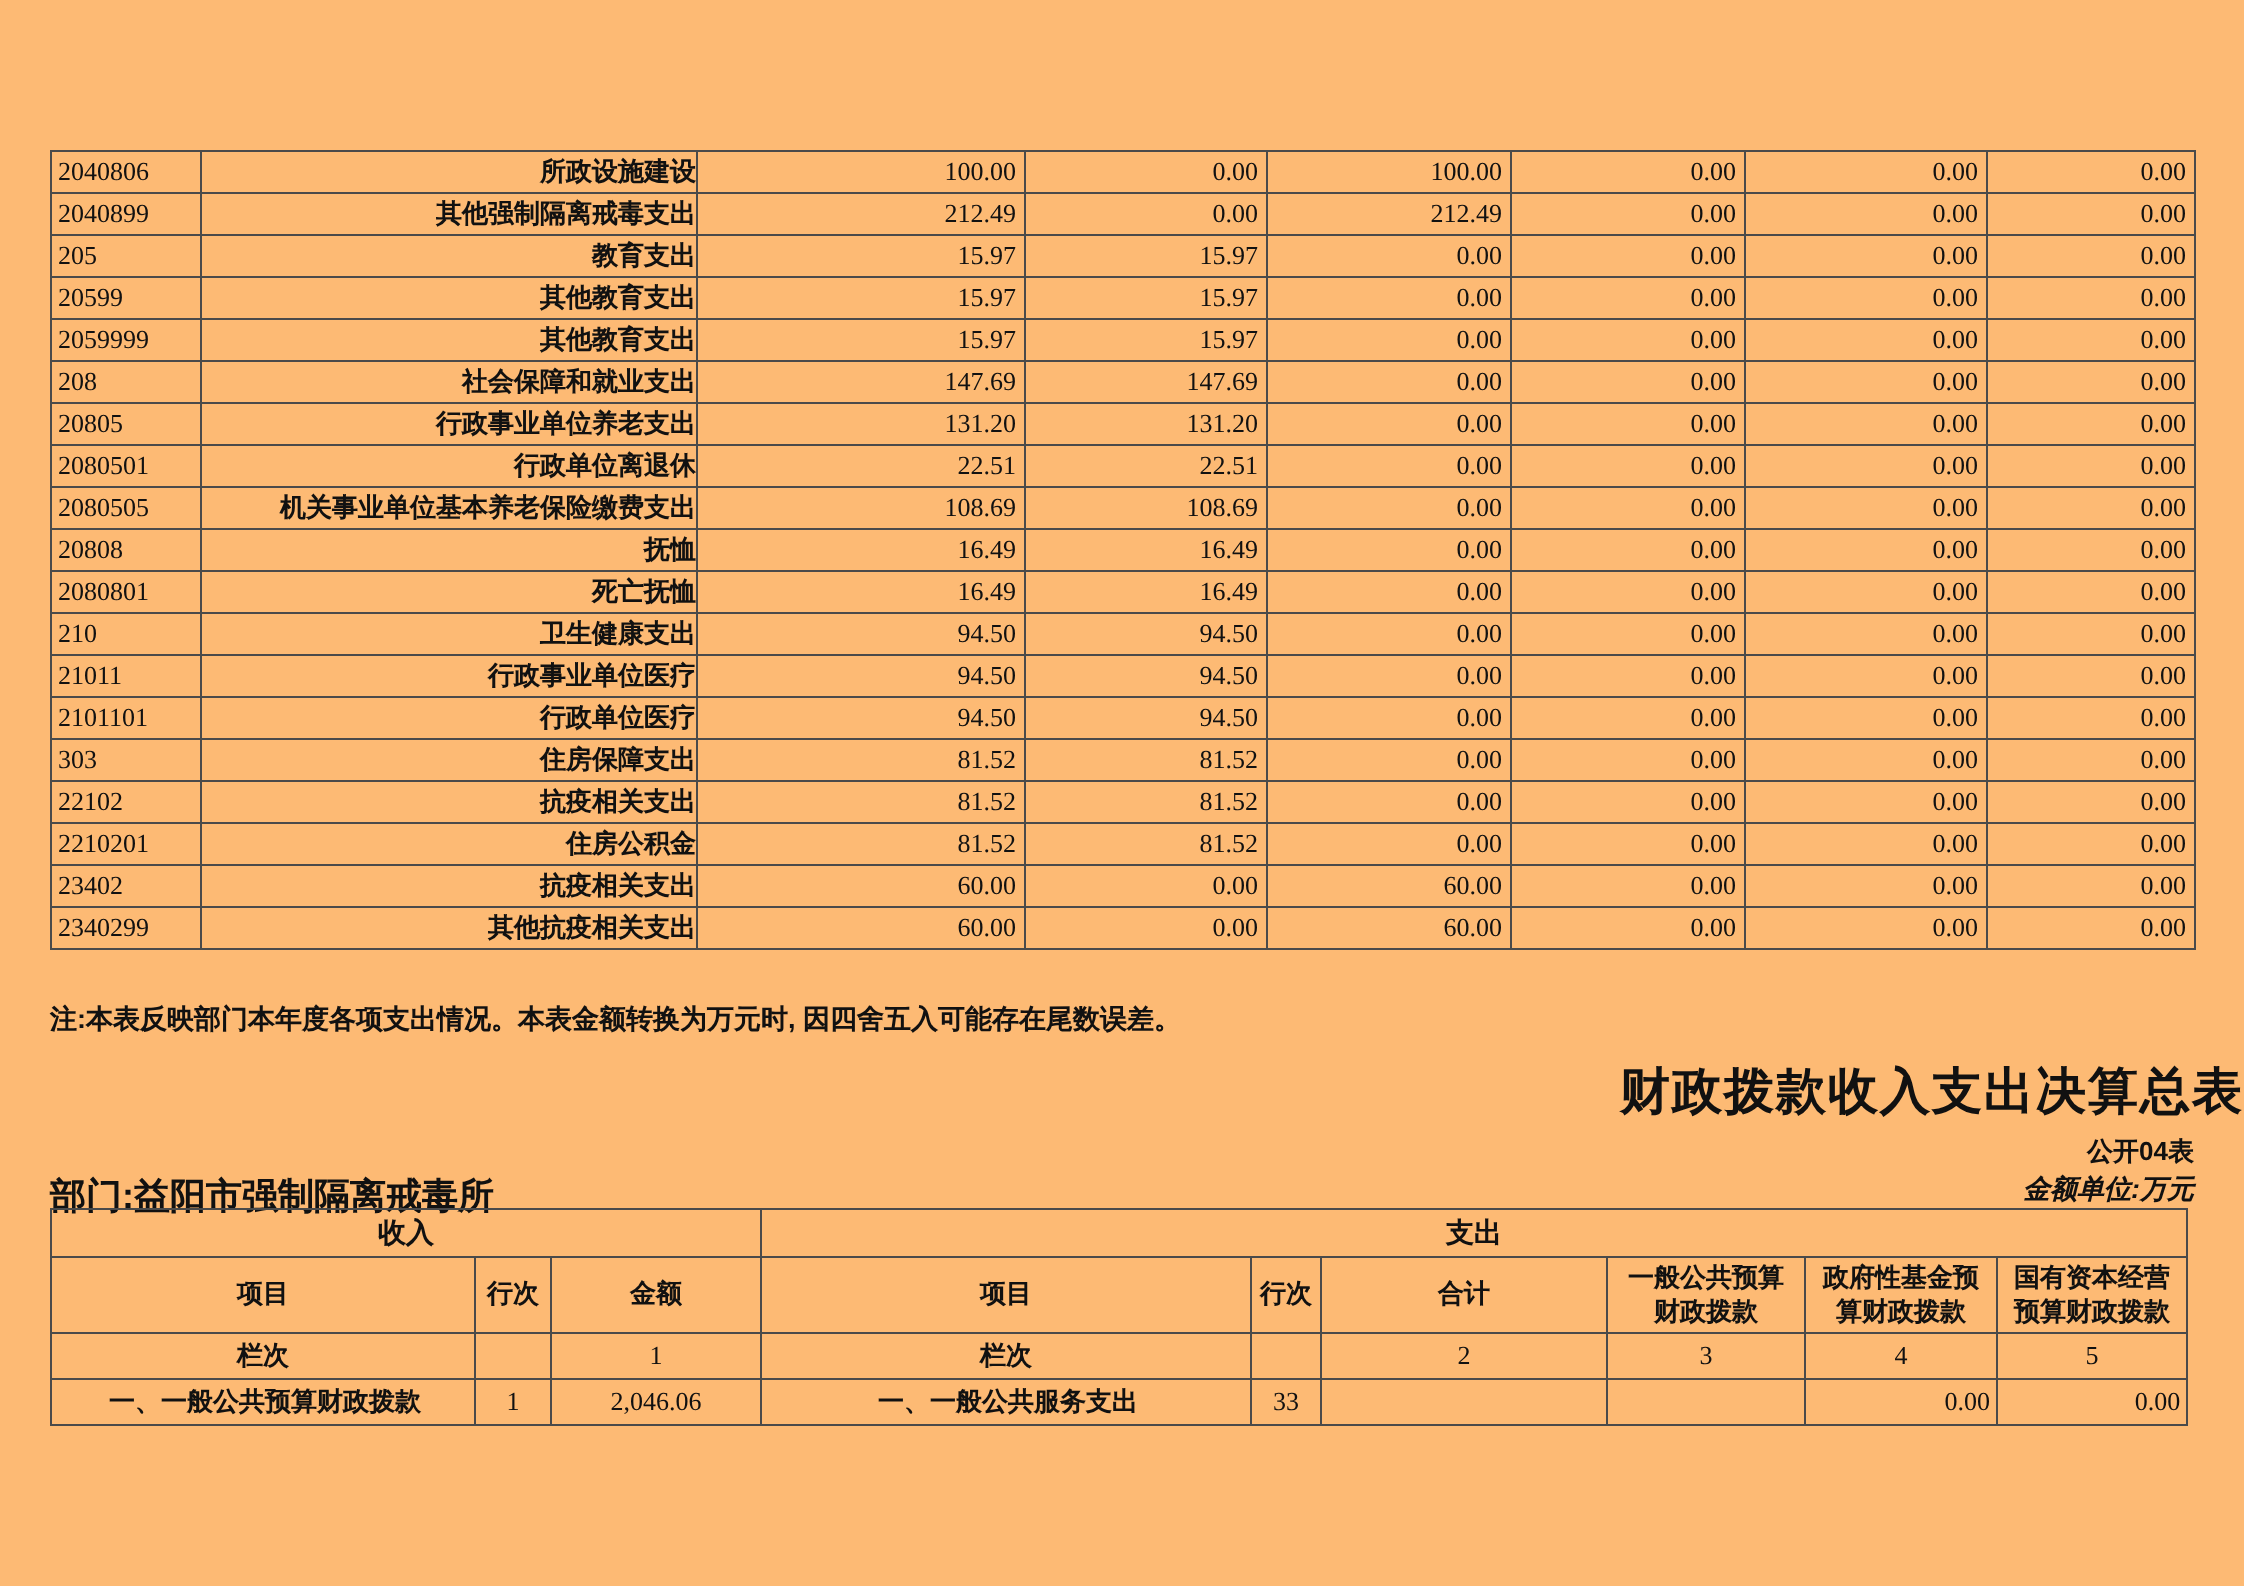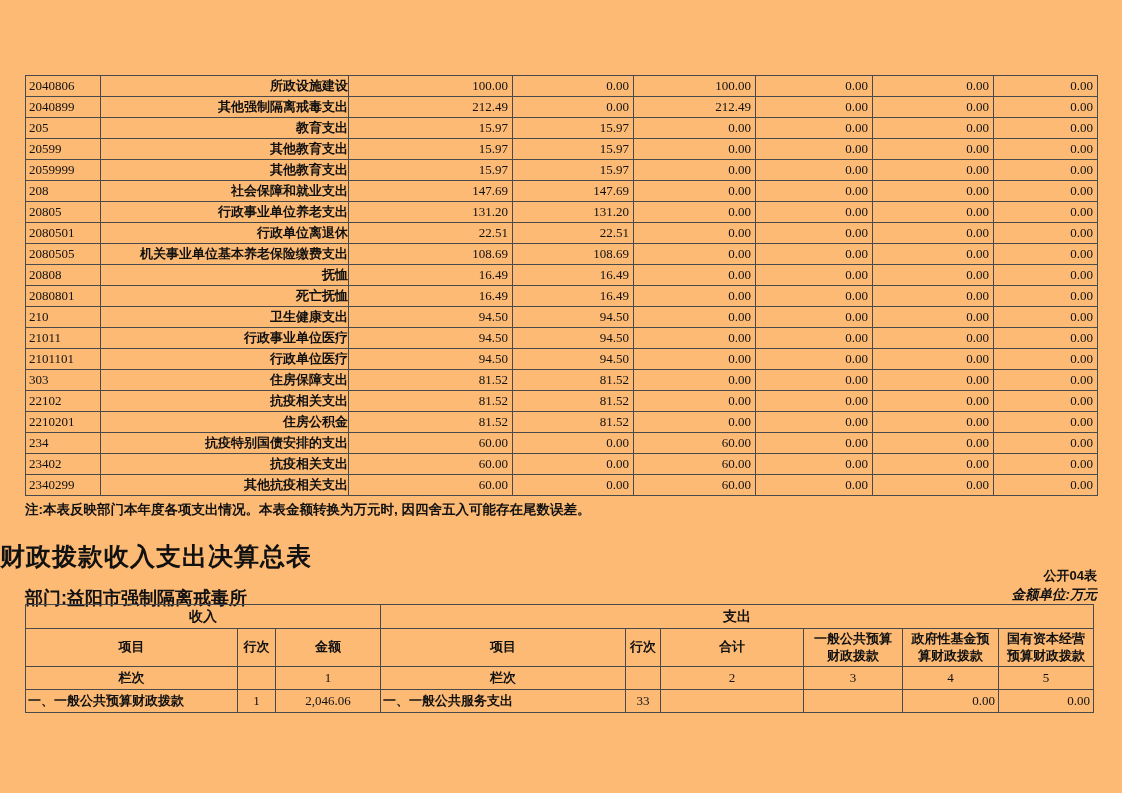--- a/index.html
+++ b/index.html
@@ -13,33 +13,33 @@
 
   
   #detail-table { position:absolute; left:25px; top:75px; width:1072px; }
   #detail-table td { height:20px; font-size:13px; }
   .c-code { text-align:left; padding-left:3px; font-family:"Liberation Serif", serif; font-weight:normal; }
   .c-name { text-align:right; padding-left:3px; font-weight:bold; }
   .c-num  { text-align:right; padding-right:4px; font-family:"Liberation Serif", serif; }
 
   
   .note { position:absolute; left:25px; top:501px; font-size:13.5px; font-weight:bold; }
-  .doc-title { position:absolute; left:0; top:529px; width:1122px; text-align:left;
-               font-size:25px; font-weight:bold; letter-spacing:1px;margin-top:11px; }
+  .doc-title { position:absolute; left:0; top:529px; width:1122px; text-align:right;
+               font-size:25px; font-weight:bold; letter-spacing:1px; }
   .pub-label { position:absolute; right:25px; top:567px; font-size:13px; font-weight:bold; }
   .dept-label { position:absolute; left:25px; top:586px; font-size:18px; font-weight:bold; }
   .unit-label { position:absolute; right:25px; top:586px; font-size:13.5px; font-weight:bold;font-style:italic; }
 
   
   #summary-table { position:absolute; left:25px; top:604px; width:1068px;padding-left:35px; }
   #summary-table td { font-size:13px; text-align:center; font-weight:bold; }
   #summary-table .row-section td { height:23px; font-size:14px; }
   #summary-table .row-heads td { height:37px; white-space:pre-line; line-height:1.3; }
   #summary-table .row-lanci td, #summary-table .row-data td { height:22px; }
-  #summary-table td.s-item { text-align:left; padding-left:2px; }
+  #summary-table td.s-item { text-align:center; padding-left:2px; }
   #summary-table td.s-num  { text-align:right; padding-right:3px; font-family:"Liberation Serif", serif; font-weight:normal; }
   #summary-table td.s-num-flush { text-align:center; padding-right:0; font-family:"Liberation Serif", serif; font-weight:normal;margin-top:16px; }
   #summary-table td.s-digit { font-family:"Liberation Serif", serif; font-weight:normal; }
 </style>
 </head>
 <body>
 
 <div class="sheet">
 
   <table id="detail-table">
@@ -235,30 +235,20 @@
           <td class="c-code">2210201</td>
           <td class="c-name">住房公积金</td>
           <td class="c-num">81.52</td>
           <td class="c-num">81.52</td>
           <td class="c-num">0.00</td>
           <td class="c-num">0.00</td>
           <td class="c-num">0.00</td>
           <td class="c-num">0.00</td>
         </tr>
 
-        <tr>
-          <td class="c-code">234</td>
-          <td class="c-name">抗疫特别国债安排的支出</td>
-          <td class="c-num">60.00</td>
-          <td class="c-num">0.00</td>
-          <td class="c-num">60.00</td>
-          <td class="c-num">0.00</td>
-          <td class="c-num">0.00</td>
-          <td class="c-num">0.00</td>
-        </tr>
 
         <tr>
           <td class="c-code">23402</td>
           <td class="c-name">抗疫相关支出</td>
           <td class="c-num">60.00</td>
           <td class="c-num">0.00</td>
           <td class="c-num">60.00</td>
           <td class="c-num">0.00</td>
           <td class="c-num">0.00</td>
           <td class="c-num">0.00</td>

